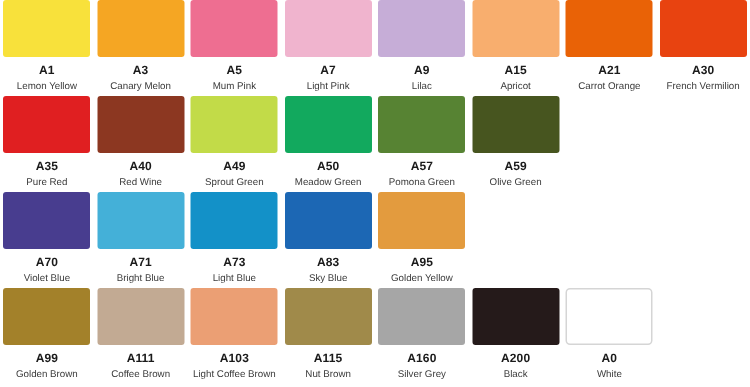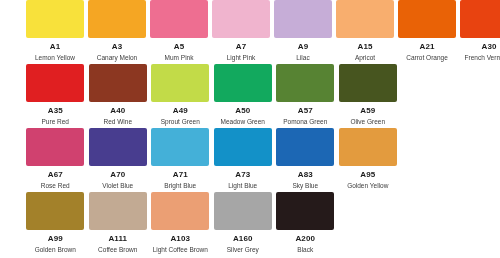--- a/index.html
+++ b/index.html
@@ -22,21 +22,20 @@
     height: 258px;
     box-sizing: border-box;
     padding: 0px 0 0 0;
   }
 
   .swatch-row {
     display: flex;
     width: 500px;
     height: 64px;
     box-sizing: border-box;
-    padding-left: 24px;
   }
 
   .swatch-cell {
     width: 62.5px;
     height: 64px;
     box-sizing: border-box;
     display: flex;
     flex-direction: column;
     align-items: center;
     padding: 0 2px;
@@ -149,25 +148,20 @@
         <div class="swatch-name">Pomona Green</div>
       </div>
       <div class="swatch-cell">
         <div class="swatch-chip" style="background-color: rgb(71, 85, 31);"></div>
         <div class="swatch-code">A59</div>
         <div class="swatch-name">Olive Green</div>
       </div>
     </div>
     <div class="swatch-row">
       <div class="swatch-cell">
-        <div class="swatch-chip" style="background-color: rgb(208, 65, 111);"></div>
-        <div class="swatch-code">A67</div>
-        <div class="swatch-name">Rose Red</div>
-      </div>
-      <div class="swatch-cell">
         <div class="swatch-chip" style="background-color: rgb(72, 61, 143);"></div>
         <div class="swatch-code">A70</div>
         <div class="swatch-name">Violet Blue</div>
       </div>
       <div class="swatch-cell">
         <div class="swatch-chip" style="background-color: rgb(68, 176, 216);"></div>
         <div class="swatch-code">A71</div>
         <div class="swatch-name">Bright Blue</div>
       </div>
       <div class="swatch-cell">
@@ -196,23 +190,33 @@
         <div class="swatch-chip" style="background-color: rgb(194, 170, 147);"></div>
         <div class="swatch-code">A111</div>
         <div class="swatch-name">Coffee Brown</div>
       </div>
       <div class="swatch-cell">
         <div class="swatch-chip" style="background-color: rgb(235, 159, 116);"></div>
         <div class="swatch-code">A103</div>
         <div class="swatch-name">Light Coffee Brown</div>
       </div>
       <div class="swatch-cell">
+        <div class="swatch-chip" style="background-color: rgb(160, 138, 74);"></div>
+        <div class="swatch-code">A115</div>
+        <div class="swatch-name">Nut Brown</div>
+      </div>
+      <div class="swatch-cell">
         <div class="swatch-chip" style="background-color: rgb(166, 166, 166);"></div>
         <div class="swatch-code">A160</div>
         <div class="swatch-name">Silver Grey</div>
       </div>
       <div class="swatch-cell">
         <div class="swatch-chip" style="background-color: rgb(37, 26, 26);"></div>
         <div class="swatch-code">A200</div>
         <div class="swatch-name">Black</div>
       </div>
+      <div class="swatch-cell">
+        <div class="swatch-chip bordered" style="background-color: rgb(255, 255, 255);"></div>
+        <div class="swatch-code">A0</div>
+        <div class="swatch-name">White</div>
+      </div>
     </div>
   </div>
 
 </body></html>

